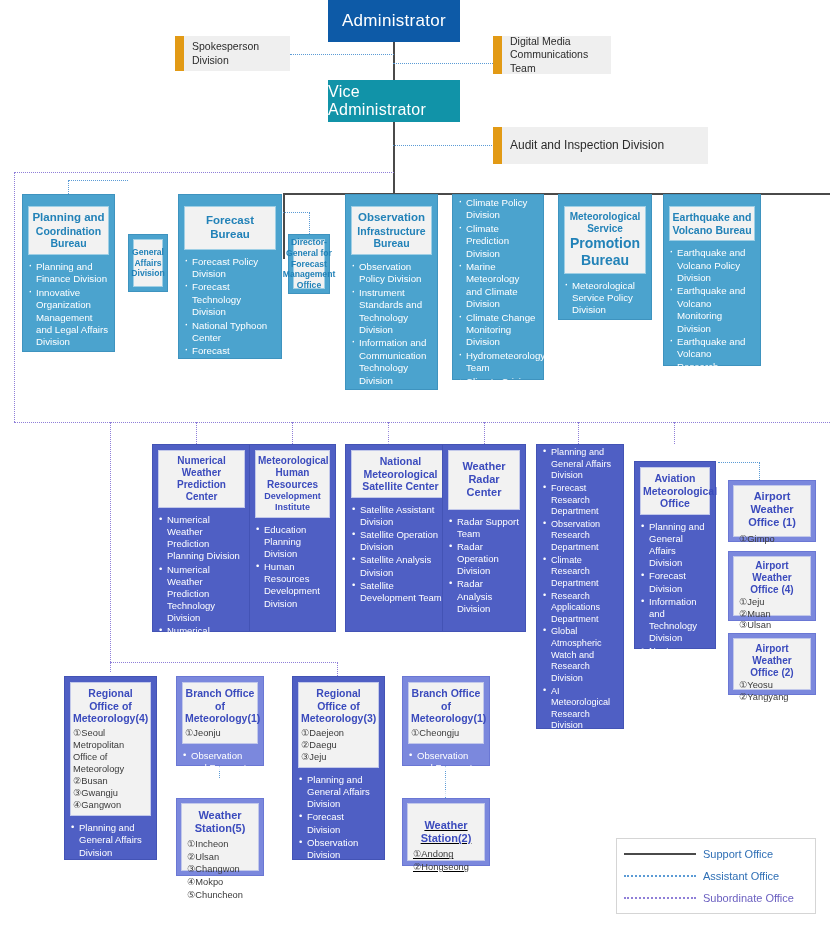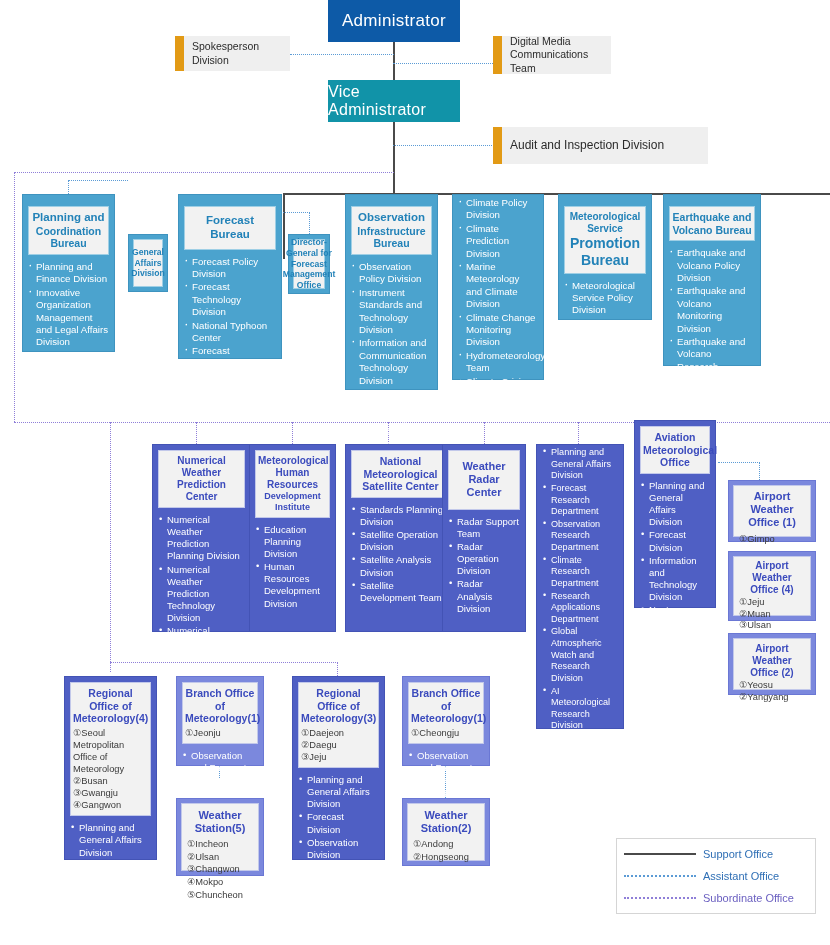--- a/index.html
+++ b/index.html
@@ -319,21 +319,21 @@
   </div>
 
   <div class="node inst" style="left:345px; top:444px; width:111px; height:188px;">
     <div class="hd" style="font-size:10.5px;">
       <span>National</span>
       <span class="sub" style="font-size:10.5px;">Meteorological</span>
       <span class="sub" style="font-size:10.5px;">Satellite Center</span>
     </div>
     <div class="bd">
       <ul>
-        <li>Standards Planning Division</li>
+        <li>Satellite Assistant Division</li>
         <li>Satellite Operation Division</li>
         <li>Satellite Analysis Division</li>
         <li>Satellite Development Team</li>
       </ul>
     </div>
   </div>
 
   <div class="node inst" style="left:442px; top:444px; width:84px; height:188px;">
     <div class="hd" style="padding:9px 2px;">
       <span>Weather</span><span class="sub" style="font-size:11px;">Radar Center</span>
@@ -355,21 +355,21 @@
         <li>Observation Research Department</li>
         <li>Climate Research Department</li>
         <li>Research Applications Department</li>
         <li>Global Atmospheric Watch and Research Division</li>
         <li>AI Meteorological Research Division</li>
         <li>Climate Change Research Team</li>
       </ul>
     </div>
   </div>
 
-  <div class="node inst" style="left:634px; top:420px; width:82px; height:188px;">
+  <div class="node inst" style="left:634px; top:461px; width:82px; height:188px;">
     <div class="hd" style="font-size:10.5px;">
       <span>Aviation</span>
       <span class="sub" style="font-size:10.5px;">Meteorological</span>
       <span class="sub" style="font-size:10.5px;">Office</span>
     </div>
     <div class="bd">
       <ul>
         <li>Planning and General Affairs Division</li>
         <li>Forecast Division</li>
         <li>Information and Technology Division</li>
@@ -477,21 +477,21 @@
     </div>
     <div class="bd">
       <ul>
         <li>Observation and Forecast Division</li>
         <li>Climate and Meteorological Service Division</li>
       </ul>
     </div>
   </div>
 
   <div class="node panelonly" style="left:402px; top:798px; width:88px; height:68px;">
-    <div class="inner" style="padding:5px 5px;">
+    <div class="inner" style="padding:15px 5px;text-decoration:underline;">
       <div class="ttl">Weather Station(2)</div>
       <div class="items" style="white-space:pre-line; margin-top:3px;">①Andong
 ②Hongseong</div>
     </div>
   </div>
 
   <div class="legend" style="left:616px; top:838px; width:200px; height:76px;">
     <div class="legend-row" style="margin-top:4px;">
       <div class="legend-key">
           <i class="solid"></i>

